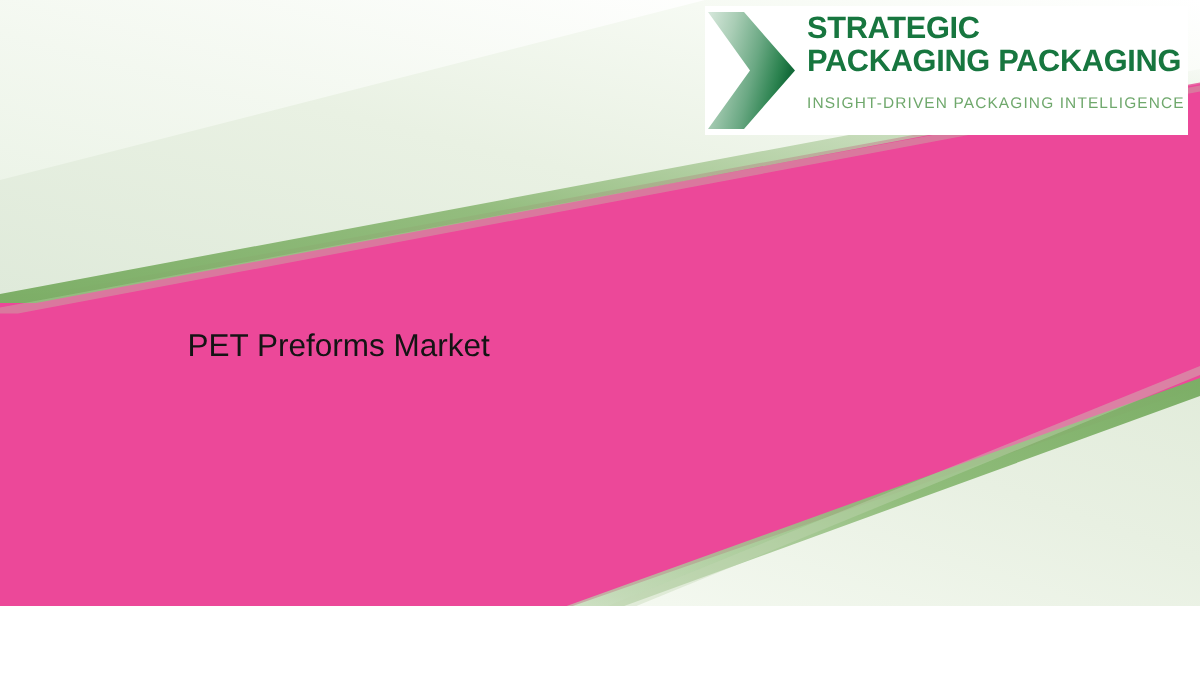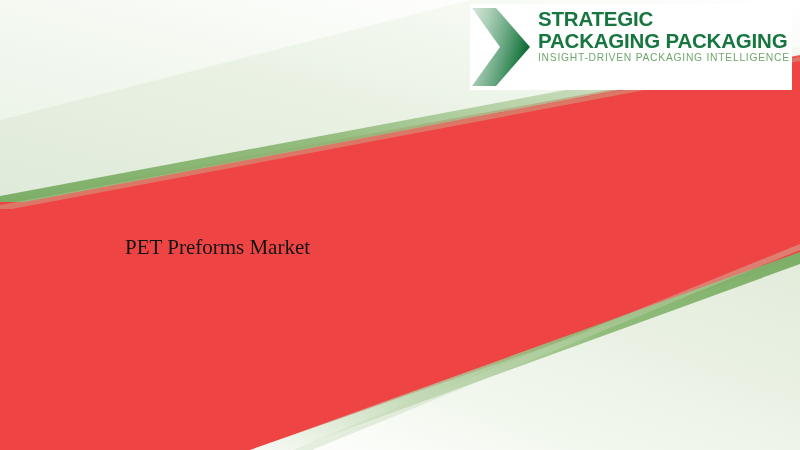--- a/index.html
+++ b/index.html
@@ -10,22 +10,22 @@
     width: 800px;
     height: 450px;
     overflow: hidden;
     background: #ffffff;
     font-family: "DejaVu Sans", sans-serif;
   }
 
   .slide {
     position: relative;
     width: 800px;
-    height: 450px;
-    background: #ef4444;
+    height: 404px;
+    background: #ec4899;
     overflow: hidden;
   }
 
   .deco-layer {
     position: absolute;
     left: 0;
     top: 0;
     width: 800px;
     height: 450px;
     pointer-events: none;
@@ -66,34 +66,33 @@
   }
 
   .logo-tagline {
     color: #6fa86c;
     font-family: "Liberation Sans", sans-serif;
     font-weight: normal;
     font-size: 10.3px;
     line-height: 12px;
     letter-spacing: 0.75px;
     white-space: nowrap;
-    margin-top: 0;
+    margin-top: 12px;
   }
 
   
   .slide-title {
     position: absolute;
     left: 125px;
     top: 217px;
     color: #141414;
-    font-family: Liberation Serif, serif;
+    font-family: Liberation Sans, sans-serif;
     font-size: 21px;
     line-height: 28px;
     white-space: nowrap;
-    margin-top: 16px;
   }
 
   .slide-email {
     position: absolute;
     left: 57px;
     top: 339px;
     color: #141414;
     font-family: "DejaVu Sans", sans-serif;
     font-size: 24px;
     line-height: 32px;

